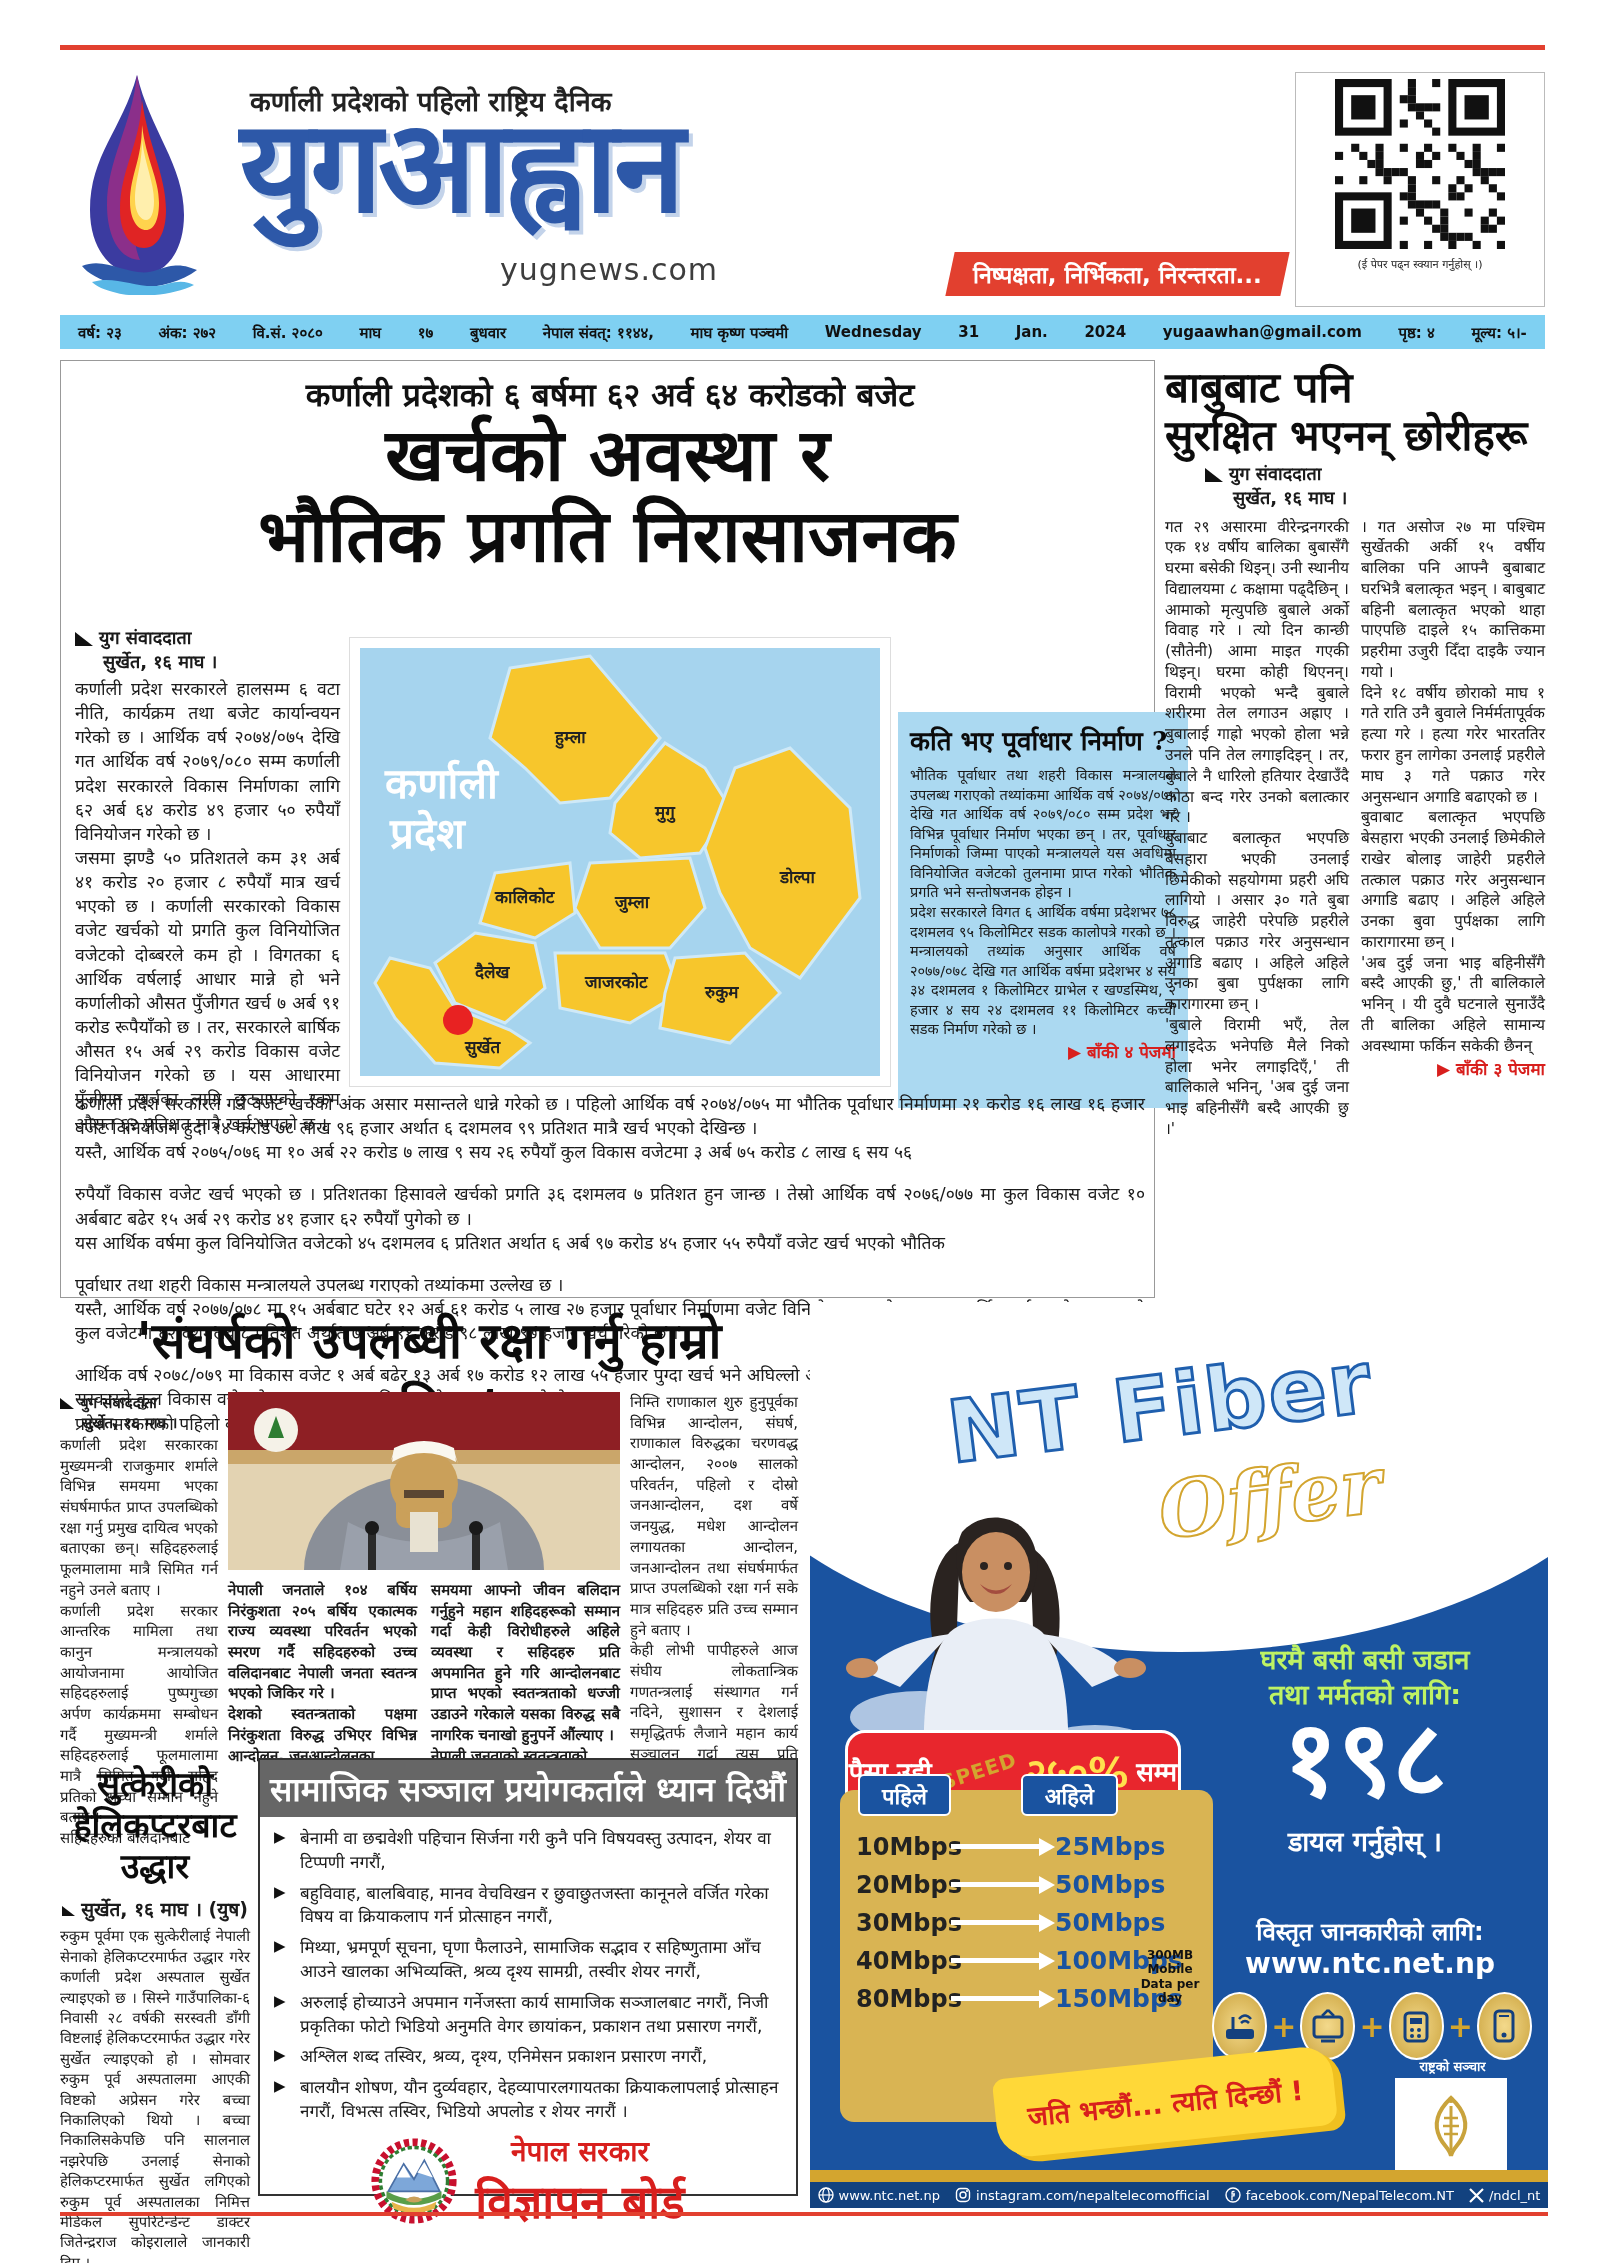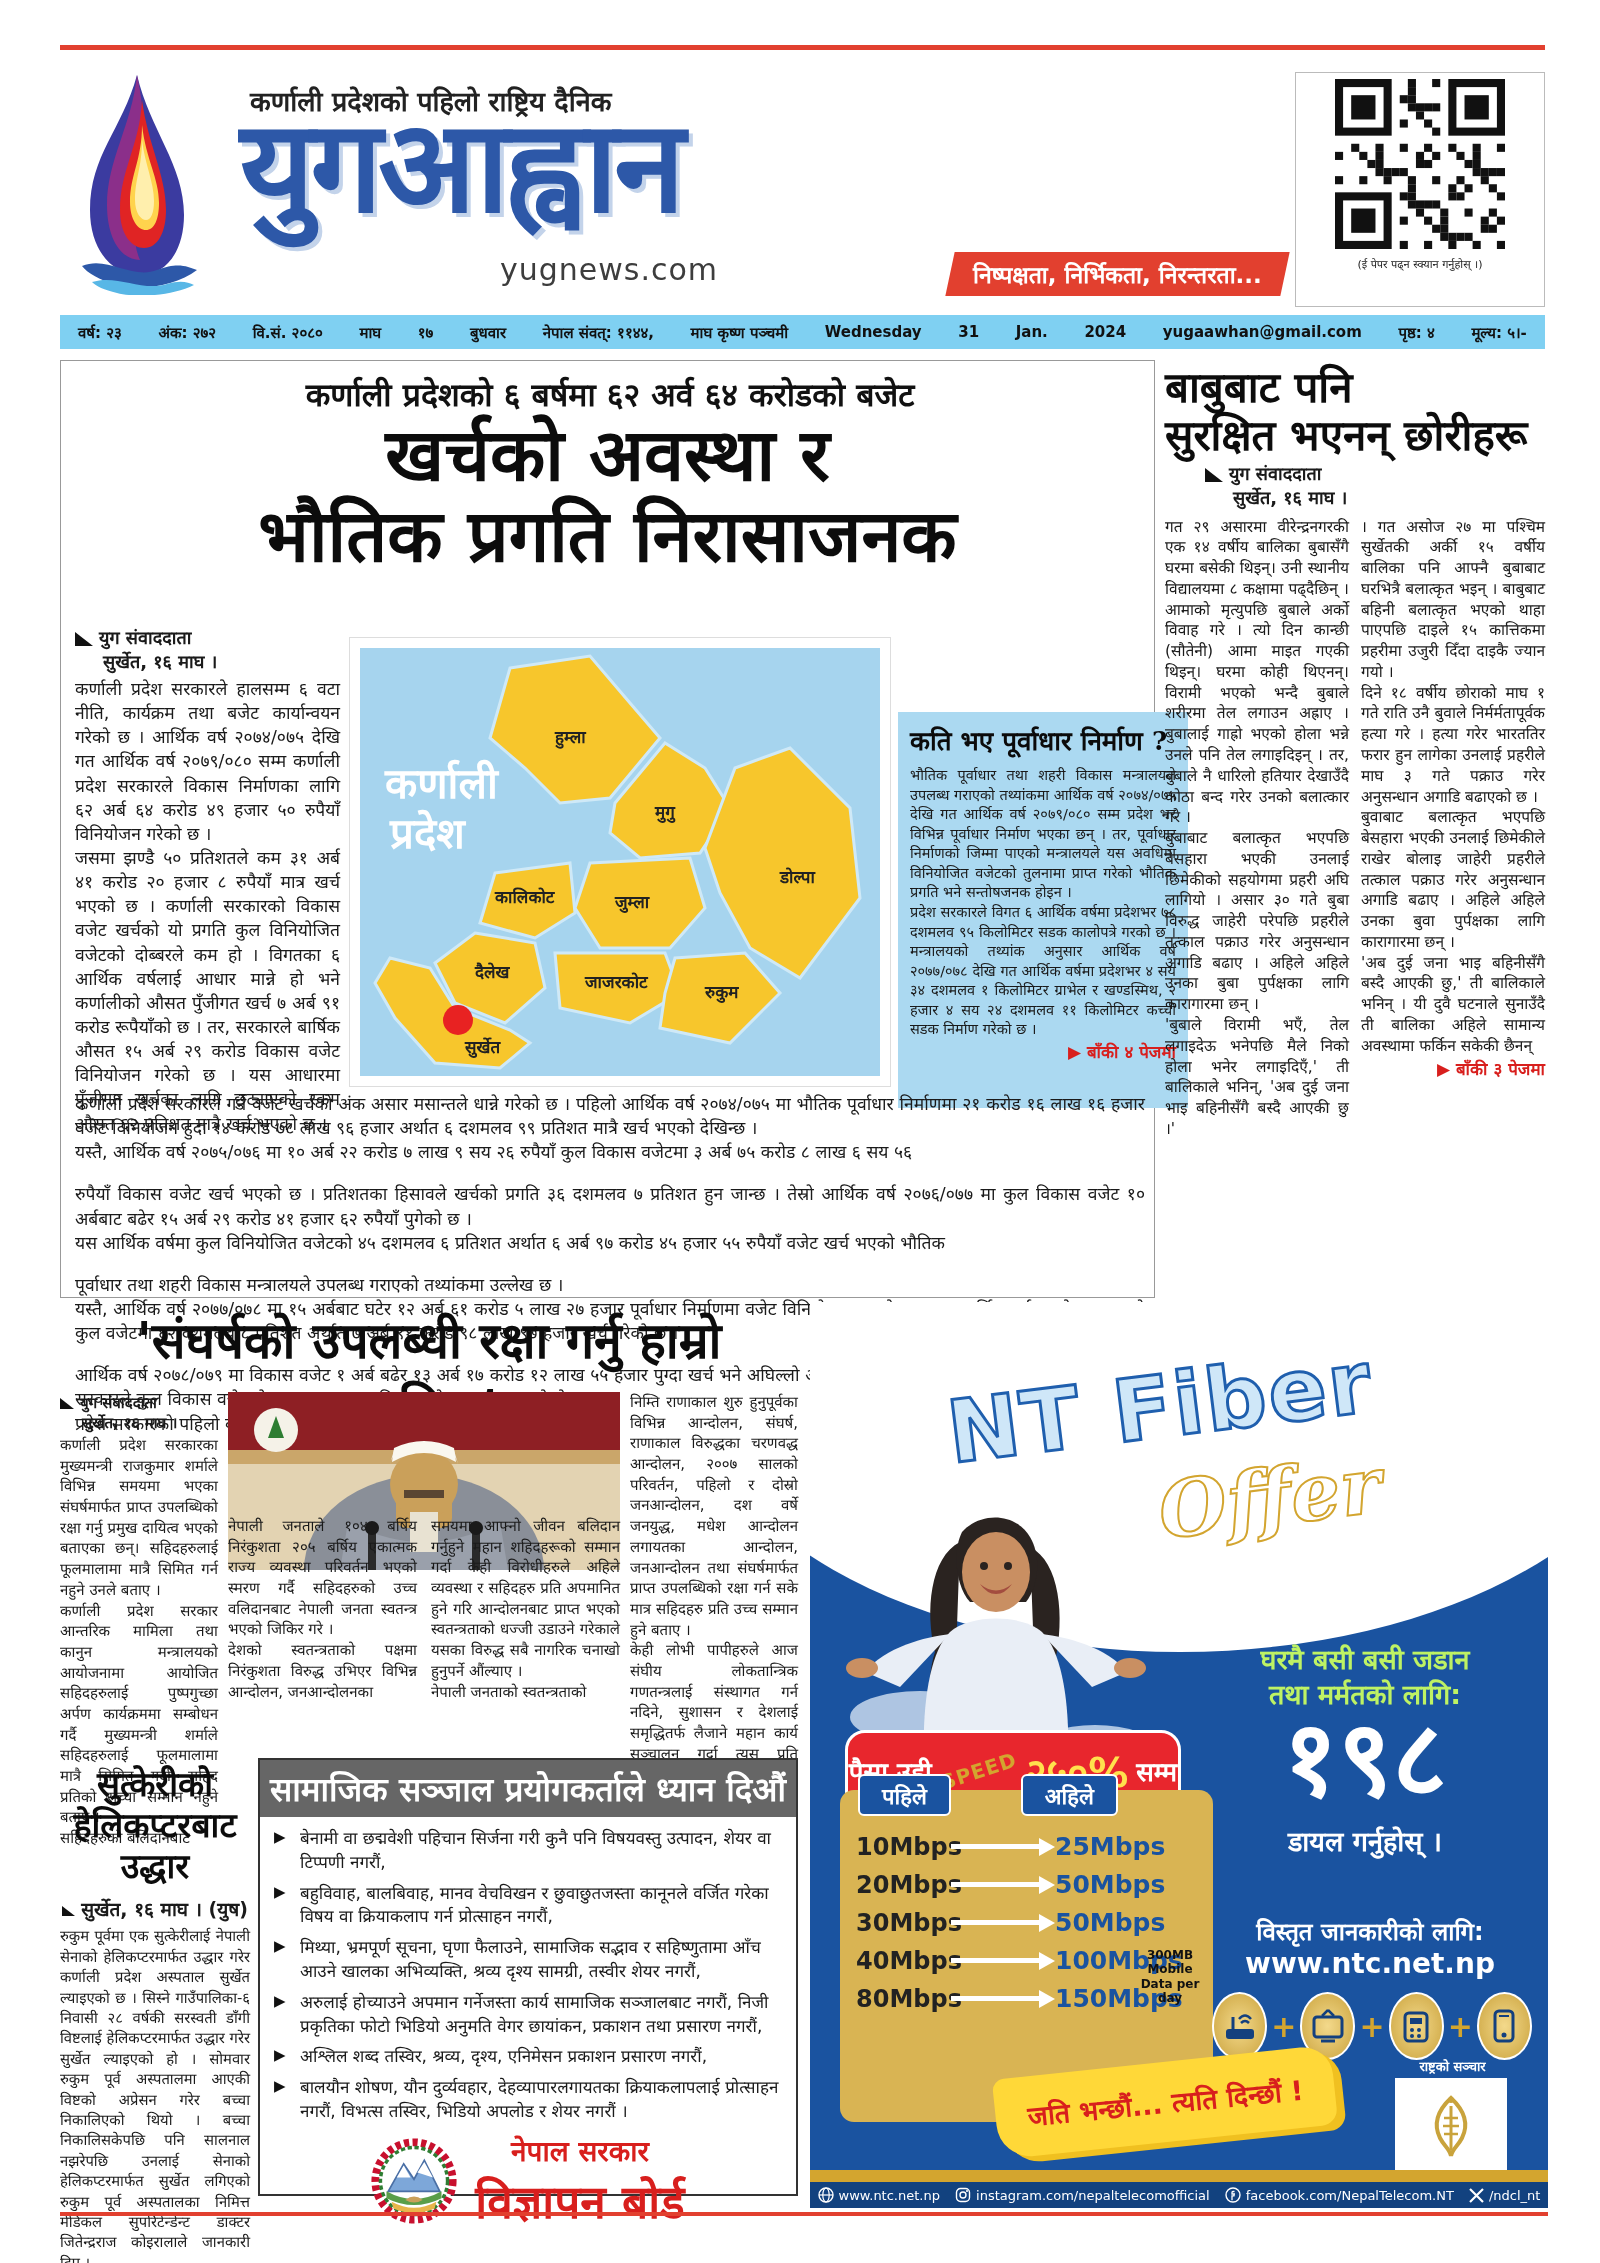--- a/index.html
+++ b/index.html
@@ -45,21 +45,21 @@
   .right-cols .col{flex:1;}
   .right-cols .body-txt{font-size:15.5px;line-height:1.34;}
   
   .speech-box{left:60px;top:1305px;width:738px;height:448px;}
   .speech-head{text-align:center;font-size:50px;font-weight:900;color:#0c0c0c;font-family:"DejaVu Serif",serif;}
   .speech-colL{left:60px;top:1392px;width:158px;height:360px;}
   .speech-colL .body-txt{font-size:15px;}
   .photo{left:228px;top:1392px;width:392px;height:178px;background:#d8c9a6;overflow:hidden;}
   .speech-colR{left:630px;top:1392px;width:168px;height:360px;}
   .speech-colR .body-txt{font-size:15px;}
-  .speech-under{left:228px;top:1516px;width:392px;height:172px;display:flex;gap:14px;}
+  .speech-under{left:228px;top:1580px;width:392px;height:172px;display:flex;gap:14px;font-weight:bold;}
   .speech-under .col{flex:1;}
   .speech-under .body-txt{font-size:15px;}
   
   .rescue{left:60px;top:1762px;width:190px;height:445px;}
   .rescue h2{margin:2px 0 10px 0;text-align:center;font-size:34px;line-height:1.2;font-weight:900;color:#0c0c0c;font-family:"DejaVu Serif",serif;}
   .rescue .body-txt{font-size:14.8px;}
   
   .notice{left:258px;top:1758px;width:540px;height:438px;border:2px solid #333;background:#fff;}
   .notice-head{background:var(--c-notice_gray,#666666);color:#fff;font-size:33px;font-weight:900;text-align:center;padding:6px 4px;}
   .notice ul{list-style:none;margin:10px 10px 0 14px;padding:0;}

